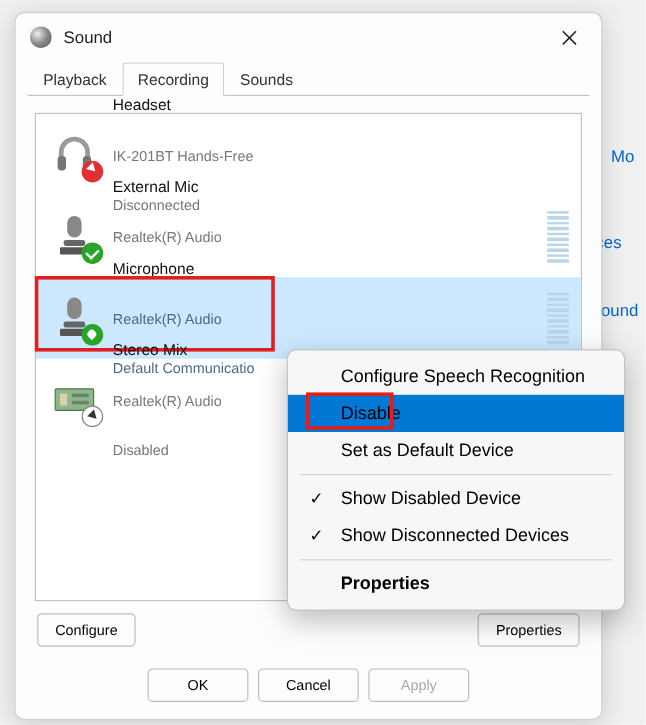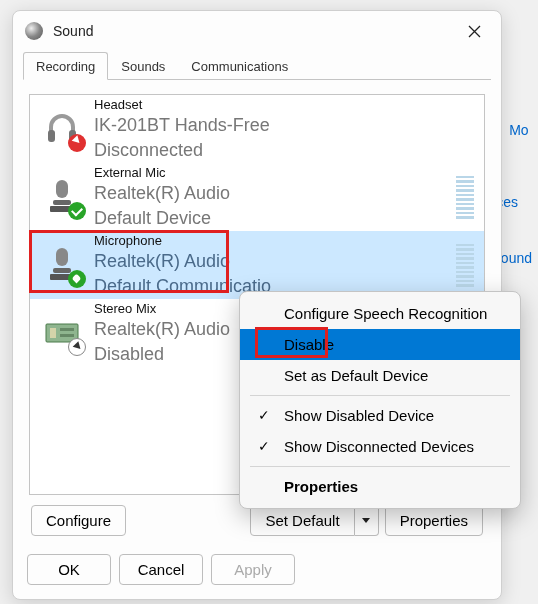--- a/index.html
+++ b/index.html
@@ -139,21 +139,21 @@
 .badge.down::after{
   border:none;
   left:5px;top:4px;
   width:0;height:0;
   border-left:4px solid transparent;
   border-right:4px solid transparent;
   border-top:7px solid #333;
 }
 .device-text { flex: 1; line-height: 1.35; overflow: hidden; }
 .device-name { font-size: 13px; color: #111; }
-.device-sub { font-size: 18px; color: #777; }
+.device-sub { font-size: 12px; color: #777; margin-top: 25px; }
 .device.selected .device-sub { color: #4a6a8a; }
 .level {
   width: 18px;
   display:flex;
   flex-direction:column-reverse;
   gap:2px;
   align-self: center;
 }
 .level span{ height:2.5px; background:#b9d6e8; display:block;}
 .highlight-box {
@@ -166,32 +166,32 @@
 .bottom-buttons {
   display: flex;
   padding: 10px 2px 2px;
   gap: 6px;
 }
 .btn {
   background: #fdfdfd;
   border: 1px solid #bdbdbd;
   border-radius: 4px;
   padding: 6px 14px;
-  font-size: 15px;
+  font-size: 12px;
   cursor: pointer;
   font-family: inherit;
 }
 .btn:disabled { color: #aaa; }
 .split { display:flex; }
 .split .btn { border-radius: 4px 0 0 4px; }
 .split .drop { border-radius: 0 4px 4px 0; border-left:none; width:24px; padding:6px 4px; display:flex;align-items:center;justify-content:center;}
 .spacer { flex:1; }
 .dialog-footer {
   display:flex;
-  justify-content:flex-start;
+  justify-content:center;
   gap:8px;
   padding: 10px 14px 14px;
   border-top:none;
 }
 .dialog-footer .btn { min-width: 84px; }
 .context-menu {
   position: absolute;
   left: 239px;
   top: 291px;
   width: 282px;
@@ -246,23 +246,23 @@
     <div class="speaker-icon"></div>
     <div class="title">Sound</div>
     <div class="close-btn">
       <svg width="13" height="13" viewBox="0 0 13 13">
           <path d="M1 1 L12 12 M12 1 L1 12" stroke="#222" stroke-width="1.3" fill="none"></path>
         </svg>
     </div>
   </div>
 
   <div class="tabs">
+    <div class="tab">Playback</div>
     <div class="tab active">Recording</div>
     <div class="tab">Sounds</div>
-    <div class="tab">Communications</div>
   </div>
   <div class="tabline"></div>
 
   <div class="content">
 
     <div class="device-list">
 
       <div class="device">
         <div class="device-icon hs-icon">
           <svg viewBox="0 0 44 42">
@@ -351,28 +351,20 @@
           <div class="device-sub">Realtek(R) Audio</div>
           <div class="device-sub">Disabled</div>
         </div>
       </div>
 
     </div>
 
     <div class="bottom-buttons">
       <button class="btn">Configure</button>
       <div class="spacer"></div>
-      <div class="split">
-        <button class="btn">Set Default</button>
-        <button class="btn drop">
-            <svg width="8" height="10" viewBox="0 0 8 10">
-              <path d="M0 2 L4 7 L8 2" fill="#222"></path>
-            </svg>
-          </button>
-      </div>
       <button class="btn">Properties</button>
     </div>
   </div>
 
   <div class="dialog-footer">
     <button class="btn">OK</button>
     <button class="btn">Cancel</button>
     <button class="btn" disabled="">Apply</button>
   </div>
 

